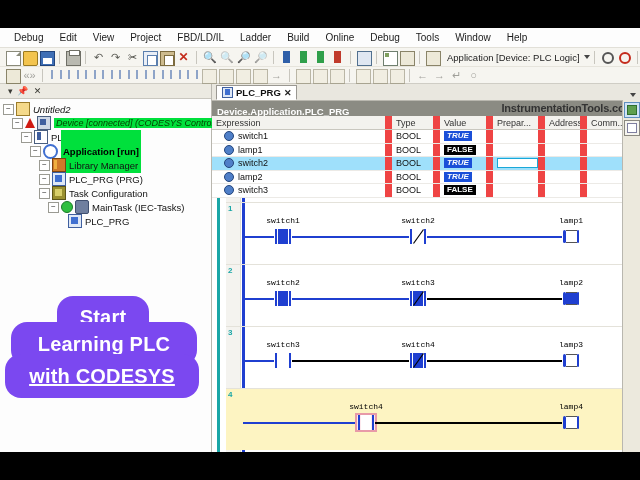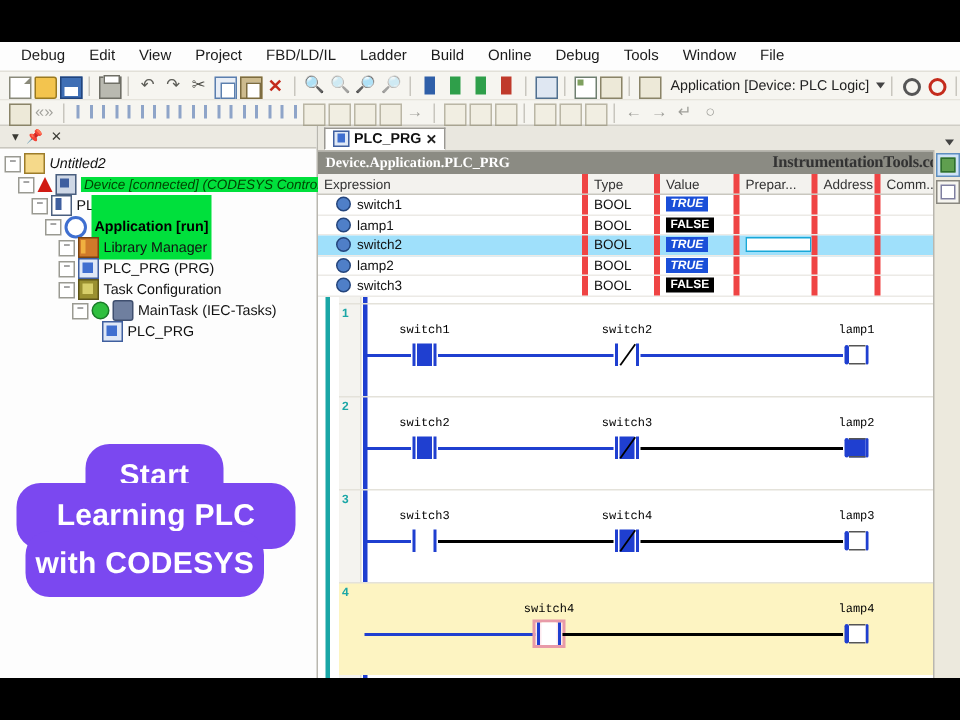--- a/index.html
+++ b/index.html
@@ -85,29 +85,29 @@
   
   .editor{position:absolute;left:212px;top:56px;width:428px;height:368px;background:#fff;}
   .tabstrip{height:16px;background:#e9e7df;border-bottom:1px solid #b9b7af;display:flex;align-items:flex-end;position:relative;}
   .tab{height:15px;background:#fff;border:1px solid #9a9892;border-bottom:1px solid #fff;display:flex;align-items:center;
        gap:3px;padding:0 5px;margin-left:4px;font-size:9.5px;font-weight:bold;color:#111;box-sizing:border-box;}
   .tabico{width:9px;height:9px;background:#dfe8f6;border:1px solid #3f5f9f;position:relative;}
   .tabico:after{content:"";position:absolute;left:2px;top:1px;width:5px;height:6px;background:#3f6fd0;}
   .tabx{font-size:9px;font-weight:bold;color:#222;cursor:pointer;}
   .tabcaret{position:absolute;right:4px;bottom:3px;width:0;height:0;border-left:3px solid transparent;border-right:3px solid transparent;border-top:4px solid #444;}
 
-  .crumb{height:16px;background:#8b8b83;display:flex;align-items:center;padding:0 5px;box-sizing:border-box;position:relative;font-family:Liberation Serif, serif;}
+  .crumb{height:16px;background:#8b8b83;display:flex;align-items:flex-end;padding:0 5px;box-sizing:border-box;position:relative;}
   .crumbtxt{font-size:9.5px;font-weight:bold;color:#fff;}
   .wmark{position:absolute;right:6px;top:1px;font-size:11px;font-weight:bold;color:#333;letter-spacing:-.2px;}
 
   
   .wtable{position:absolute;left:0;top:32px;width:411px;height:82px;background:#fff;font-size:9px;color:#111;}
   .wrow{display:flex;height:13.5px;align-items:center;border-bottom:1px solid #eceae6;box-sizing:border-box;}
   .whdr{background:#f3f2ee;border-bottom:1px solid #c9c7bf;height:14px;font-size:9px;color:#333;}
-  .wc{box-sizing:border-box;padding-left:4px;overflow:hidden;white-space:nowrap;border-right:4px solid #ef4444;height:100%;display:flex;align-items:center;}
+  .wc{box-sizing:border-box;padding-left:4px;overflow:hidden;white-space:nowrap;border-right:7px solid #ef4444;height:100%;display:flex;align-items:center;}
   .c-exp{width:180px;}
   .c-typ{width:48px;}
   .c-val{width:53px;}
   .c-prep{width:52px;}
   .c-addr{width:42px;text-align:right;}
   .c-com{width:36px;border-right:none;}
   .varico{width:8px;height:8px;border-radius:50%;background:#4f7fc8;border:1px solid #24457c;margin-right:4px;flex:0 0 auto;}
   .badge{font-size:8px;font-weight:bold;color:#fff;padding:0 3px;line-height:10px;display:inline-block;font-family:"Liberation Sans",sans-serif;}
   .b-true{background:#1a4fd8;font-style:italic;}
   .b-false{background:#000;}
@@ -155,41 +155,41 @@
 
   .vscroll{position:absolute;right:0;top:114px;width:9px;height:254px;background:#f2f1ed;border-left:1px solid #d6d4cc;}
   .vscroll .thumb{position:absolute;left:1px;top:1px;width:7px;height:60px;background:#cdcbc3;border:1px solid #aaa8a0;}
 
   
   .promo{position:absolute;left:5px;top:268px;width:198px;height:105px;}
   .pline{position:absolute;background:#7b48f0;border-radius:16px;color:#fff;font-weight:bold;
          display:flex;align-items:center;justify-content:center;text-align:center;letter-spacing:.2px;}
   .pl1{left:52px;top:0;width:92px;height:42px;font-size:20px;}
   .pl2{left:6px;top:26px;width:186px;height:44px;font-size:20px;}
-  .pl3{left:12px;top:58px;width:159px;height:44px;font-size:20px;}
+  .pl3{left:0;top:58px;width:194px;height:44px;font-size:20px;text-decoration:underline;}
 </style>
 </head>
 <body>
 
 <div id="shot">
   <div id="app">
 
     <div class="menubar" id="menubar">
         <div class="menuitem">Debug</div>
         <div class="menuitem">Edit</div>
         <div class="menuitem">View</div>
         <div class="menuitem">Project</div>
         <div class="menuitem">FBD/LD/IL</div>
         <div class="menuitem">Ladder</div>
         <div class="menuitem">Build</div>
         <div class="menuitem">Online</div>
         <div class="menuitem">Debug</div>
         <div class="menuitem">Tools</div>
         <div class="menuitem">Window</div>
-        <div class="menuitem">File</div>
+        <div class="menuitem">Help</div>
       </div>
 
     <div class="toolbar tb1">
       <div class="tbtn">
           <span class="g g-doc"></span>
         </div>
       <div class="tbtn">
           <span class="g g-open"></span>
         </div>
       <div class="tbtn">

